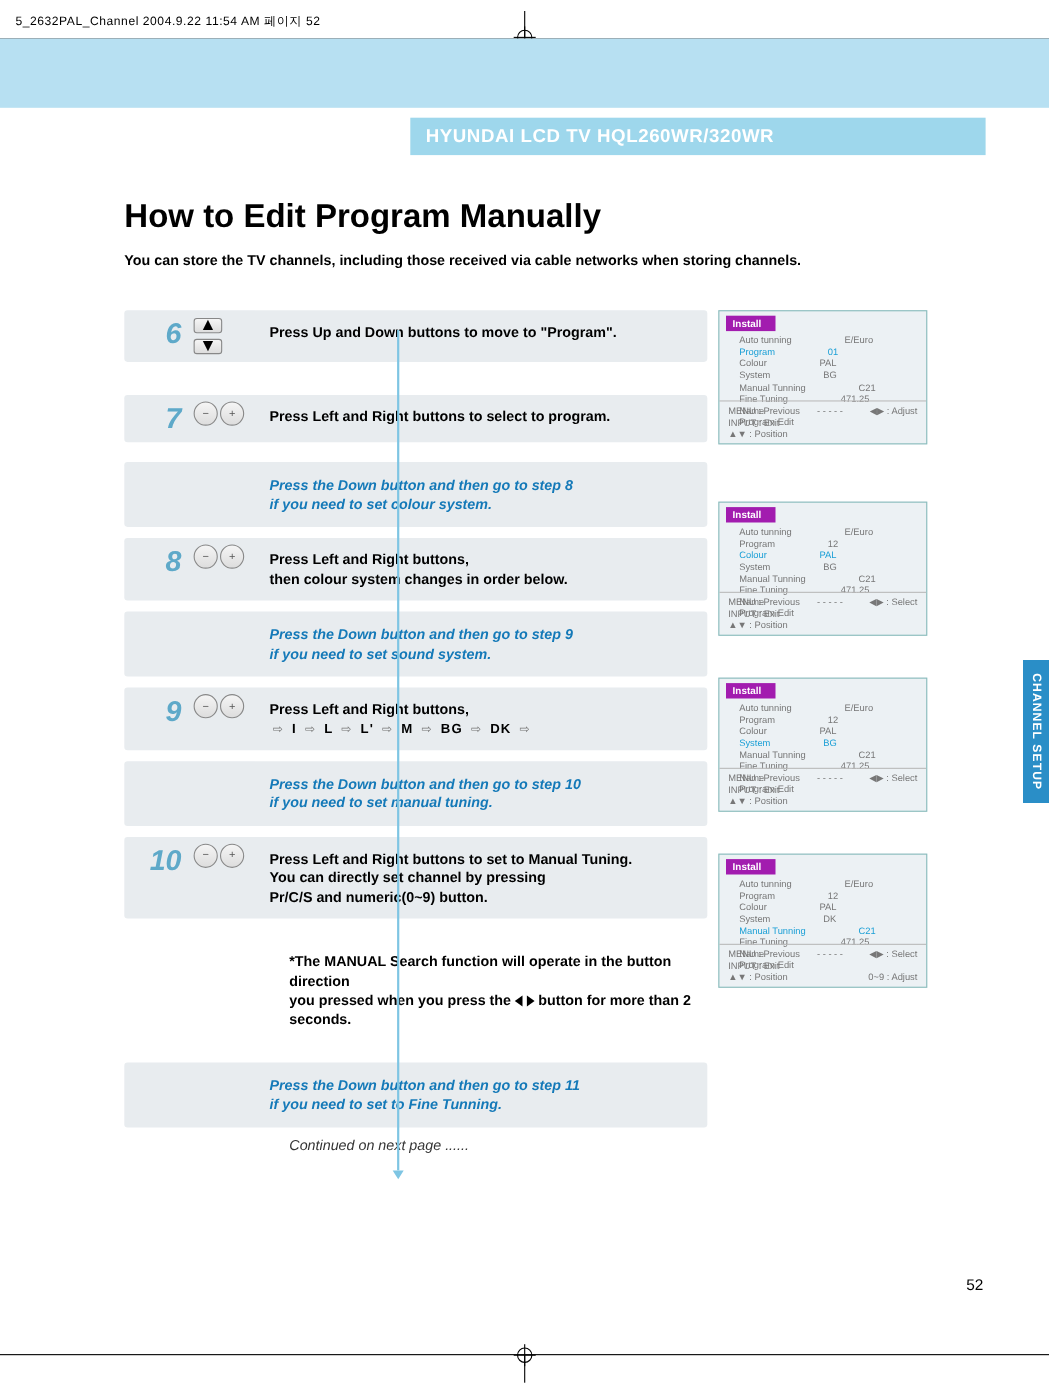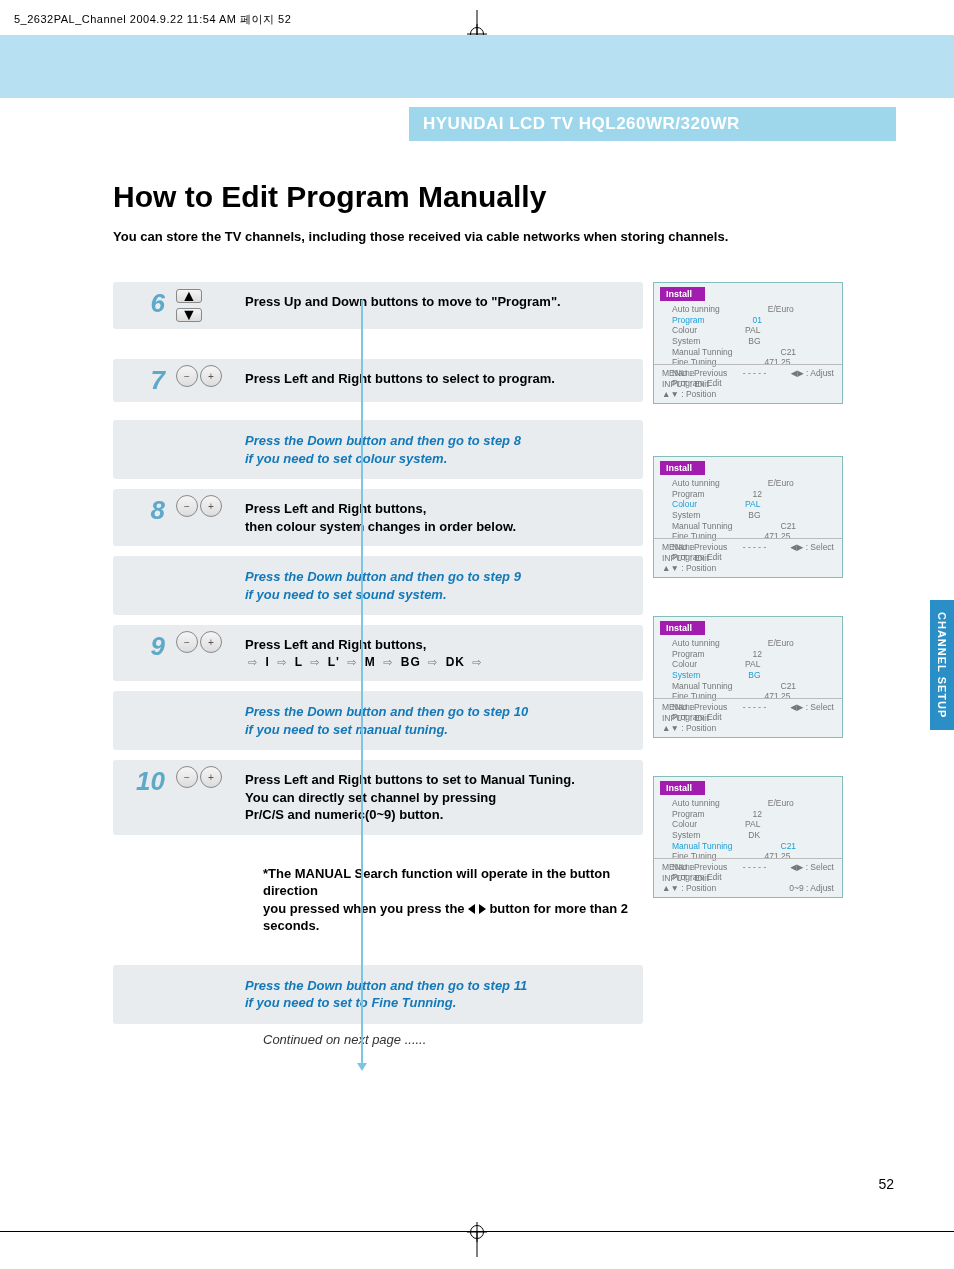--- a/index.html
+++ b/index.html
@@ -11,25 +11,25 @@
   .crop-mark-v.top { top: 10px; }
   .crop-mark-v.bottom { bottom: 12px; }
   .crop-circle { position: absolute; left: 50%; width: 14px; height: 14px; border: 1px solid #000; border-radius: 50%; transform: translateX(-50%);}
   .crop-circle::before, .crop-circle::after { content:""; position:absolute; background:#000;}
   .crop-circle::before { left:50%; top:-4px; bottom:-4px; width:1px; transform:translateX(-50%);}
   .crop-circle::after { top:50%; left:-4px; right:-4px; height:1px; transform:translateY(-50%);}
   .crop-circle.top { top: 27px; }
   .crop-circle.bottom { bottom: 30px; }
   .header-meta { position:absolute; top:12px; left:14px; font-size:11px; font-family: Arial; letter-spacing:0.5px;}
   .blue-band { position:absolute; top:35px; left:0; right:0; height:63px; background:#b7e0f2; }
-  .product-header { position:absolute; top:107px; left:373px; right:58px; height:34px; background:#9ed7ec; color:#fff; font-size:17px; font-weight:bold; line-height:34px; padding-left:14px; letter-spacing:0.5px;margin-left:36px;}
+  .product-header { position:absolute; top:107px; left:373px; right:58px; height:34px; background:#9ed7ec; color:#fff; font-size:17px; font-weight:bold; line-height:34px; padding-left:14px; letter-spacing:0.5px;}
   .page-title { position:absolute; top:180px; left:113px; font-size:30px; font-weight:900; }
   .page-sub { position:absolute; top:229px; left:113px; font-size:13px; font-weight:bold;}
   .side-tab { position:absolute; right:0; top:600px; width:24px; height:130px; background:#2a8ec7; color:#fff; font-size:11px; font-weight:bold; writing-mode:vertical-rl; text-align:center; line-height:24px; letter-spacing:1px;}
-  .page-num { position:absolute; right:60px; bottom:77px; font-size:14px;}
+  .page-num { position:absolute; right:60px; bottom:93px; font-size:14px;}
   .content { position:absolute; top:282px; left:113px; width:740px; bottom:115px;}
   .row-block { display:flex; align-items:flex-start; margin-bottom:0; }
   .step-col { flex:0 0 57px; display:flex; align-items:center; justify-content:flex-end; padding-right:5px;}
   .step-num { color:#5ea9c9; font-size:26px; font-weight:900; font-style:italic;}
   .icon-col { flex:0 0 75px; display:flex; align-items:center; justify-content:flex-start; gap:2px; padding-left:6px;}
   .text-col { flex:1; font-size:13px; font-weight:bold; line-height:1.35; padding:5px 8px 5px 0;}
   .gray-wrap { background:#e8ecef; border-radius:3px; padding:6px 0 6px 0; margin-bottom:6px;}
   .hint-text { color:#1479b8; font-size:13px; font-weight:bold; font-style:italic; line-height:1.35; padding:6px 8px 6px 0;}
   
   .osd { width:190px; border:1px solid #8bb; background:#ecf1f4; font-size:8.5px; margin-bottom:10px; height:122px; position:relative;}

